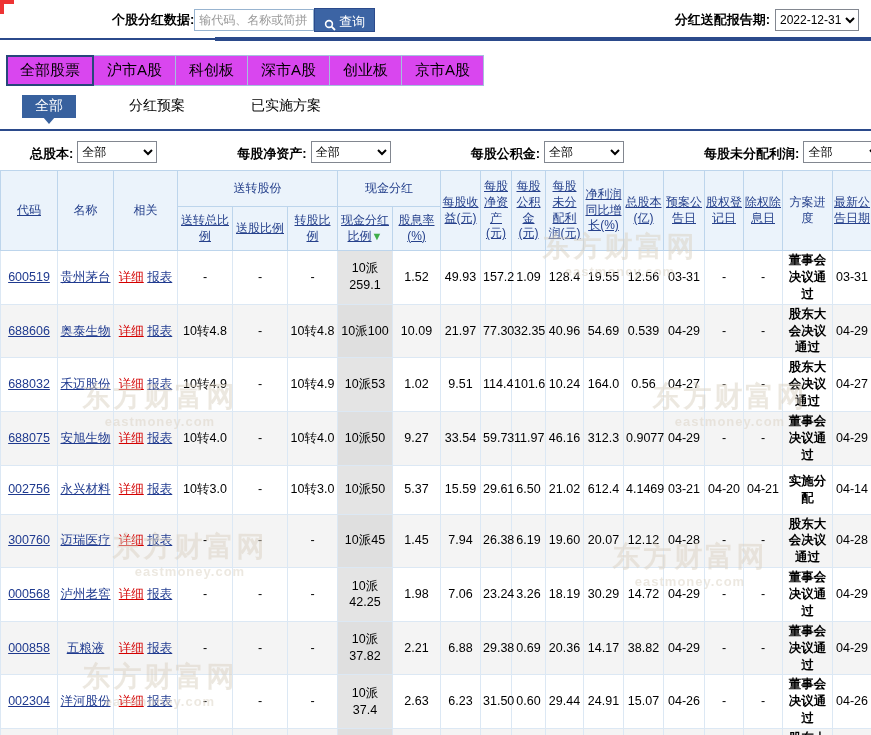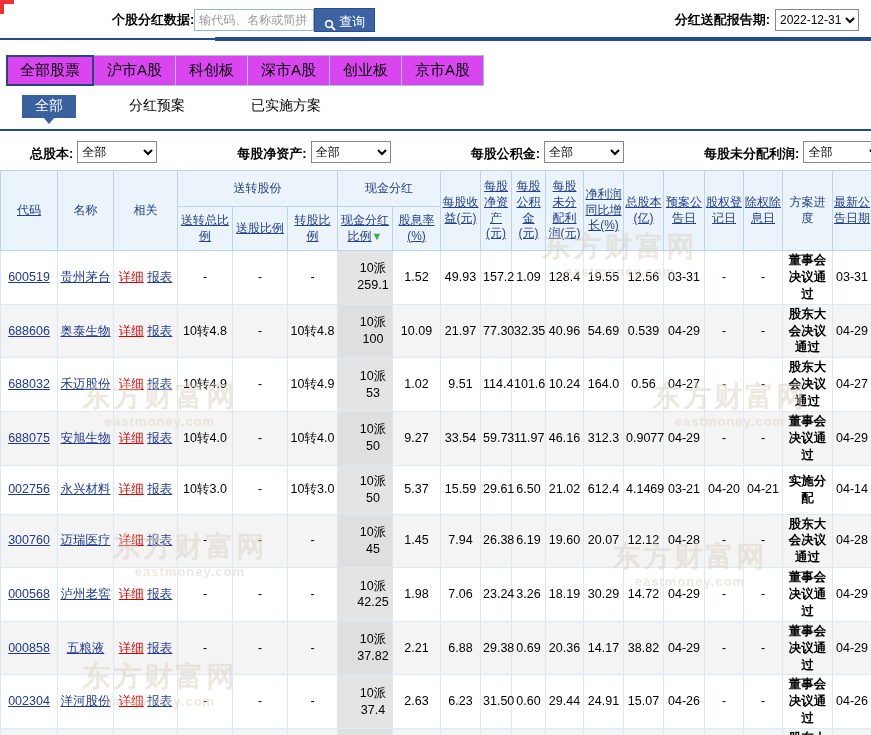--- a/index.html
+++ b/index.html
@@ -55,21 +55,21 @@
   .table-wrap { position:relative; margin-top:5px; }
   table { border-collapse:collapse; table-layout:fixed; width:871px; }
   th { background:#ebf3fb; color:#26418c; font-weight:normal; font-size:12px;
     border:1px solid #bdd5ec; padding:1px; line-height:1.3; text-align:center; }
   thead tr.h1 { height:36px; } thead tr.h2 { height:44px; }
   thead a { color:#26418c; text-decoration:underline; }
   .sort-arrow { color:#3fae49; font-size:11px; text-decoration:none; display:inline-block; }
   td { border:1px solid #dce8f4; font-size:12.5px; text-align:center; padding:1px 2px; line-height:1.35; background:#fff; }
   tbody tr { height:49px; }
   tbody tr:nth-child(even) td { background:#f4f4f4; }
-  td.c-cash { background:#e4e4e4;padding-left:18px; }
+  td.c-cash { background:#e4e4e4; }
   tbody tr:nth-child(even) td.c-cash { background:#dfdfdf; }
   td a { color:#1f3a8f; text-decoration:underline; }
   td a.detail { color:#d40000; }
   td.c-progress { font-size:12.5px;font-weight:bold; }
 
   
   .wm { position:absolute; pointer-events:none; text-align:center; color:#dbd2c3; opacity:.5; z-index:3; line-height:1.2; }
   .wm .cn { font-size:28px; font-weight:bold; letter-spacing:3px; }
   .wm .en { font-size:13px; letter-spacing:1px;font-weight:bold; }
 </style>

